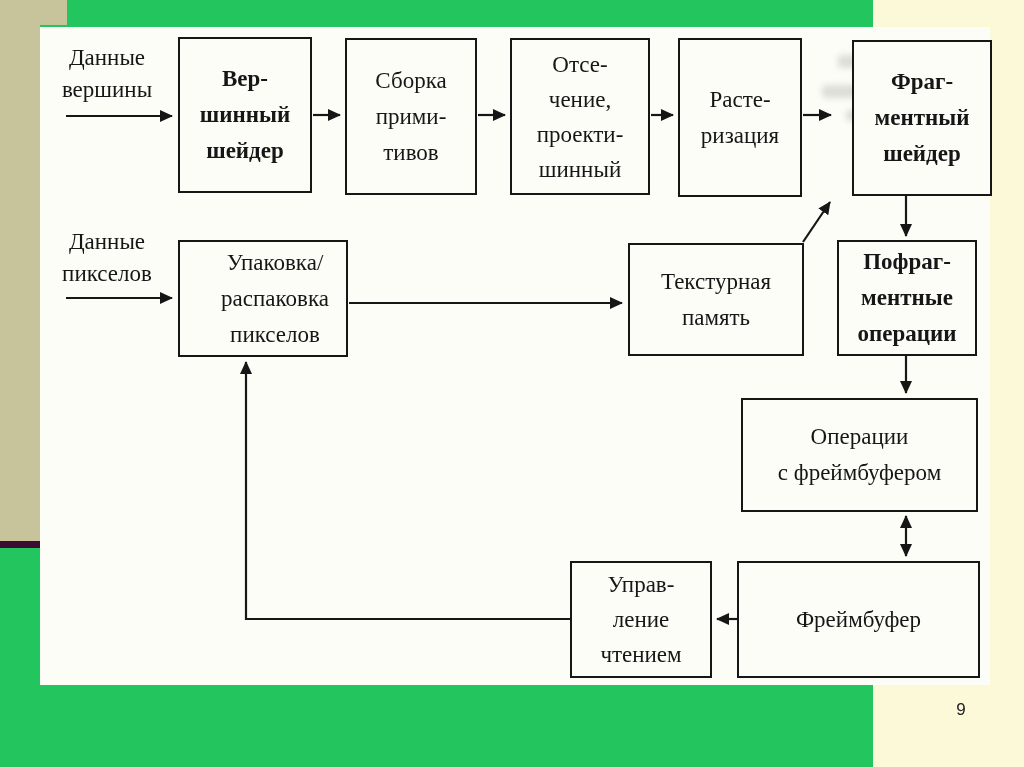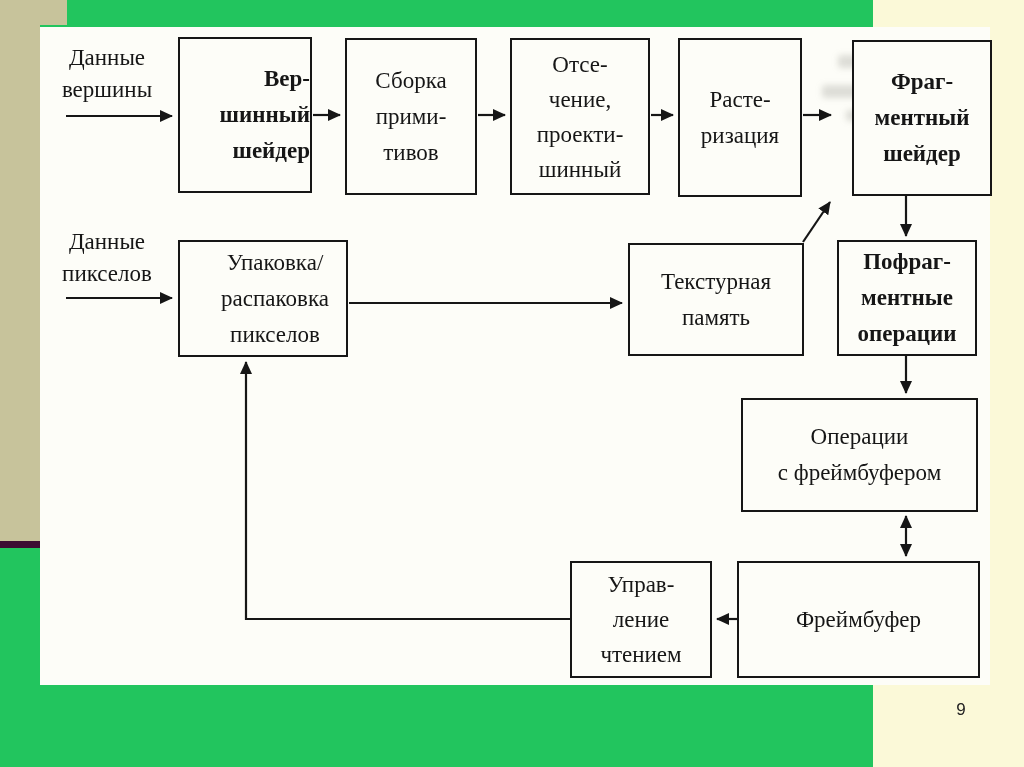--- a/index.html
+++ b/index.html
@@ -108,21 +108,21 @@
 
   <div class="freelabel" style="left:40px; top:42px; width:134px;">
     <div>Данные</div>
     <div>вершины</div>
   </div>
   <div class="freelabel" style="left:40px; top:226px; width:134px;">
     <div>Данные</div>
     <div>пикселов</div>
   </div>
 
-  <div class="node bold" style="left:178px; top:37px; width:134px; height:156px;align-items:flex-end;">
+  <div class="node bold" style="left:178px; top:37px; width:134px; height:156px;">
     <div>Вер-</div>
     <div>шинный</div>
     <div>шейдер</div>
   </div>
   <div class="node" style="left:345px; top:38px; width:132px; height:157px;align-items:center;">
     <div>Сборка</div>
     <div>прими-</div>
     <div>тивов</div>
   </div>
   <div class="node" style="left:510px; top:38px; width:140px; height:157px; line-height:35px;">

